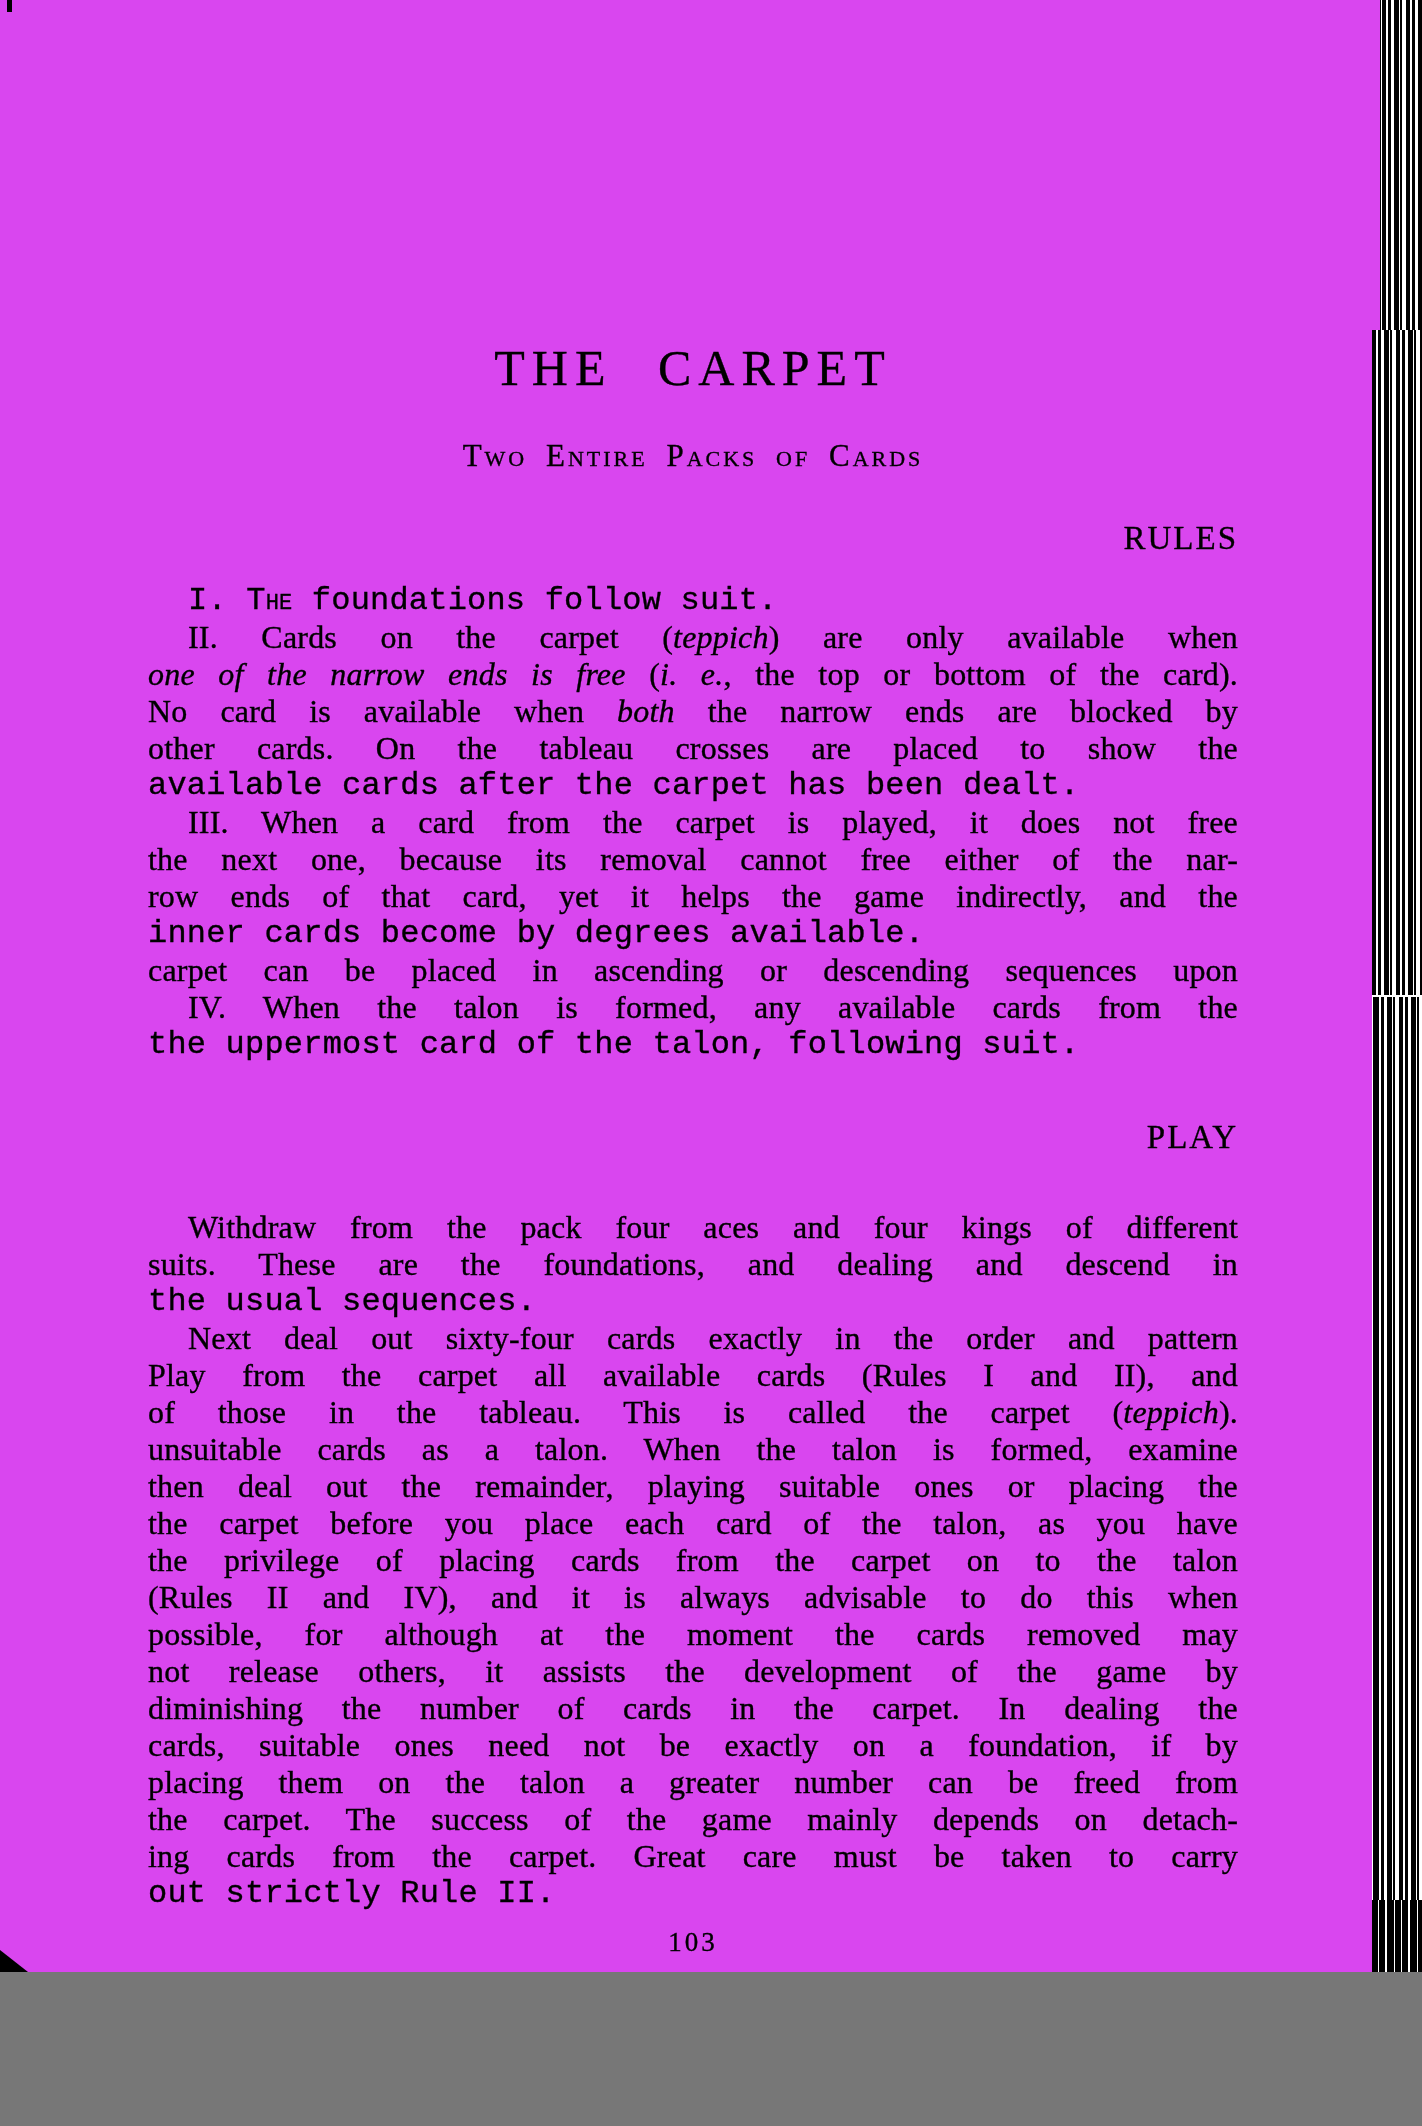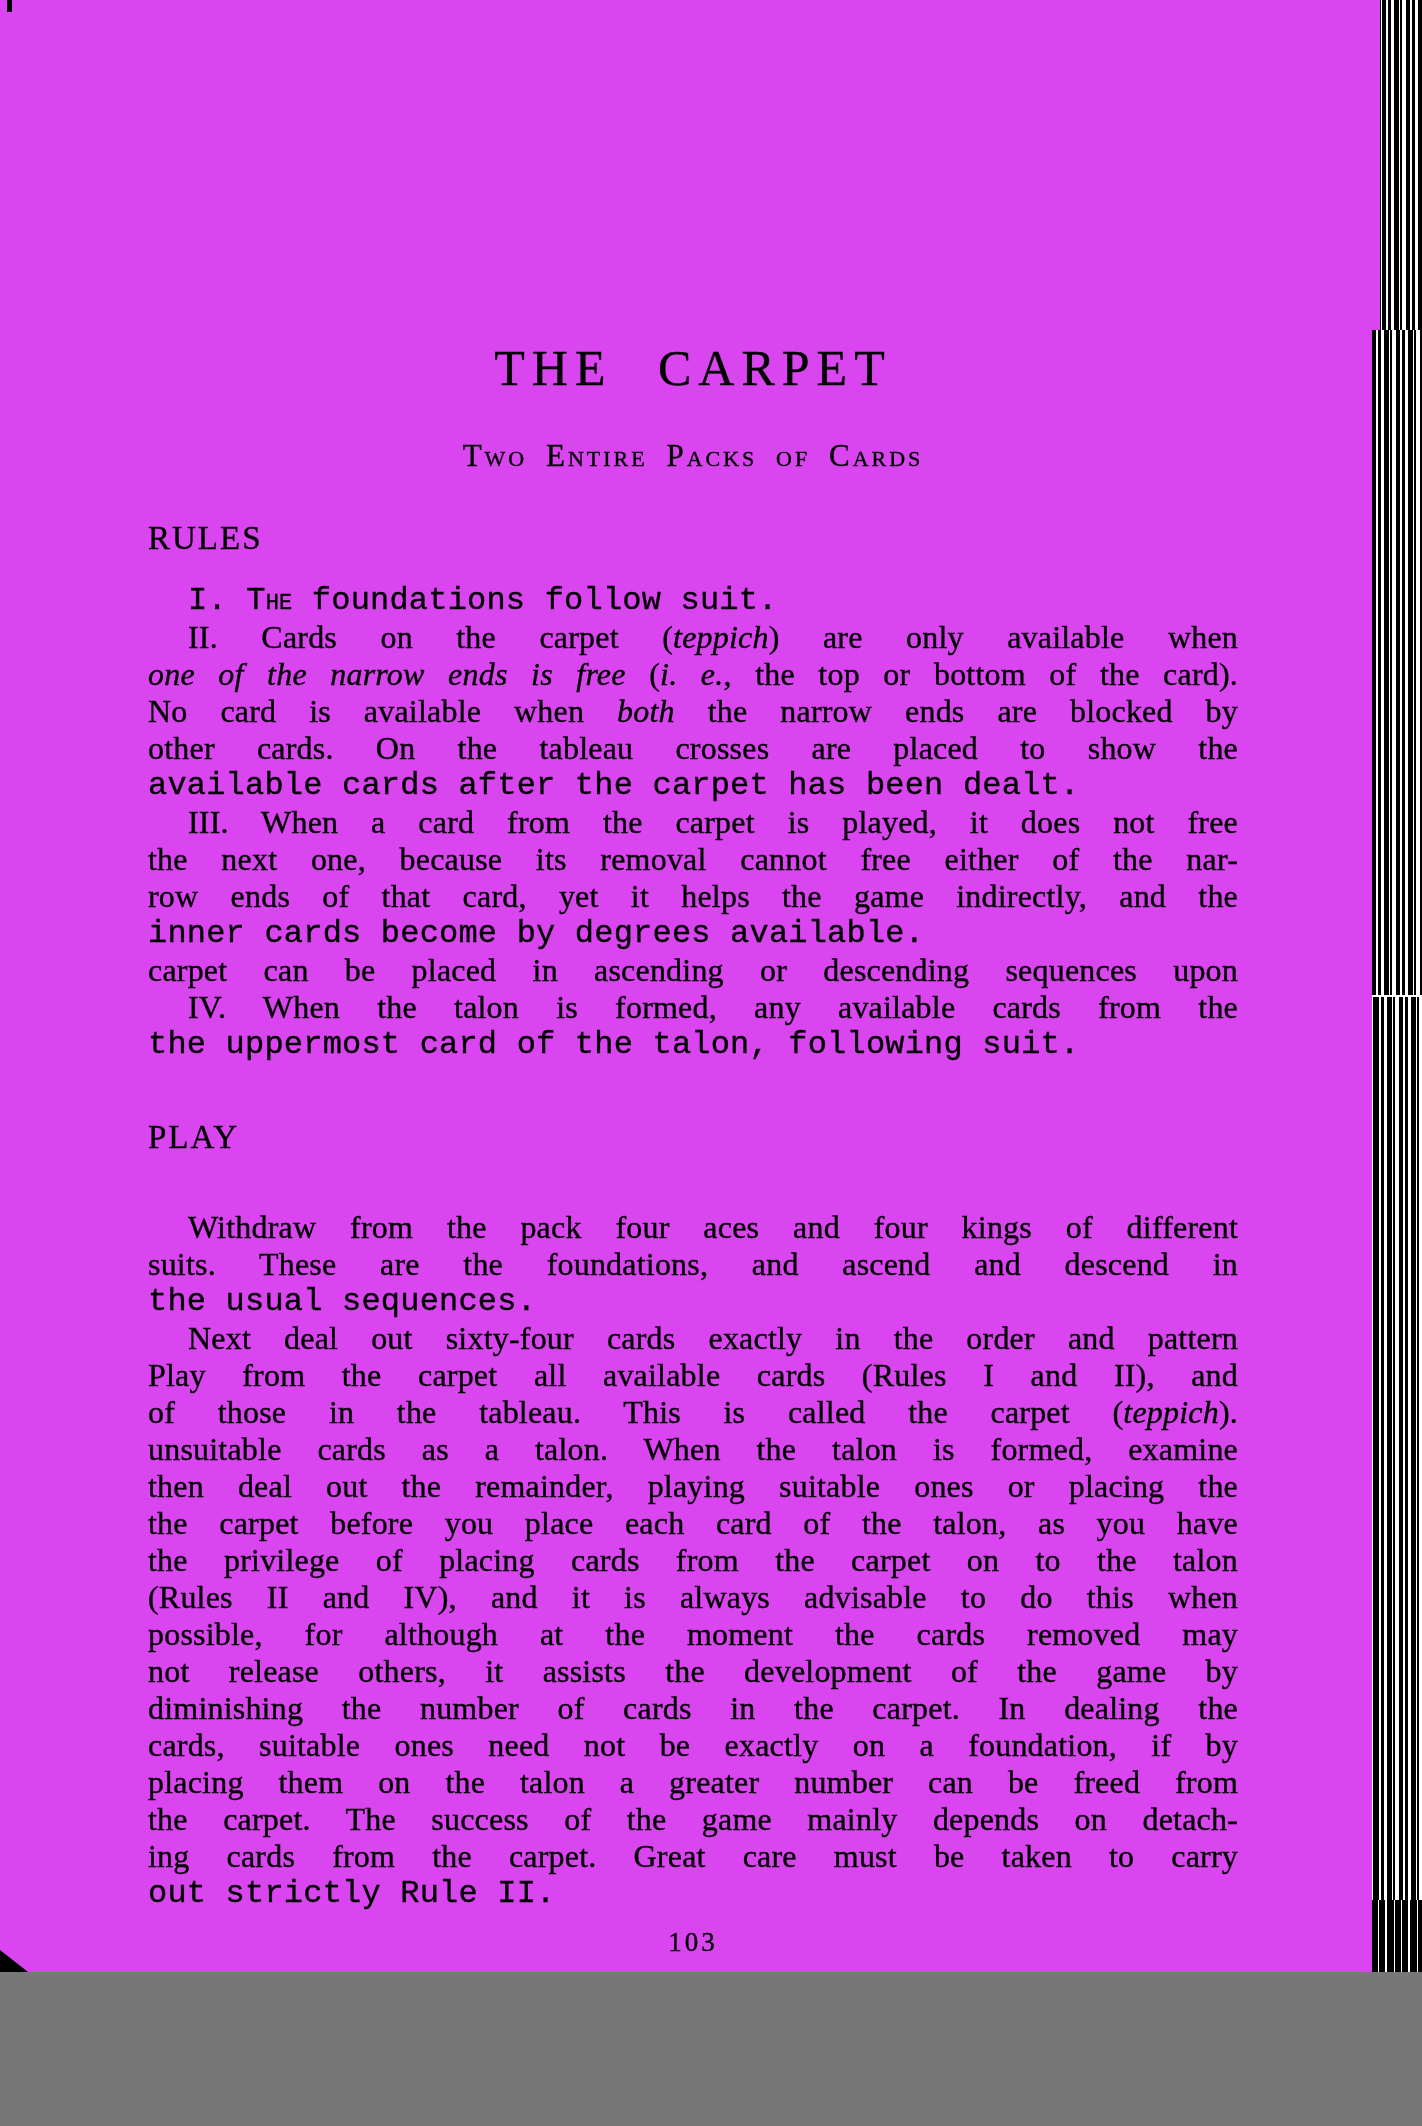--- a/index.html
+++ b/index.html
@@ -24,21 +24,21 @@
   .subtitle {
     margin-top:40px;
     font-size:31px; line-height:36px;
     text-align:center;
     font-variant:small-caps;
     letter-spacing:3px; word-spacing:8px;
   }
   .section-heading {
     margin:44px 0 24px 0;
     font-size:33px; line-height:40px; font-weight:normal;
-    text-align:left; letter-spacing:2px;
+    text-align:right; letter-spacing:2px;
   }
   .section + .section .section-heading { margin-top:54px; margin-bottom:52px; }
   .para { margin:0; }
   .line {
     font-size:32px; line-height:37px;
     text-align:justify; text-align-last:justify;
     white-space:normal;
     letter-spacing:0.2px;
   }
   .line.first { padding-left:40px; }
@@ -111,21 +111,21 @@
           <div class="para">
             <div class="line"><span>carpet can be placed in ascending or descending sequences upon</span></div>
             <div class="line first"><span>IV. When the talon is formed, any available cards from the</span></div>
             <div class="line last"><span>the uppermost card of the talon, following suit.</span></div>
           </div>
         </section>
         <section class="section">
           <h2 class="section-heading">PLAY</h2>
           <div class="para">
             <div class="line first"><span>Withdraw from the pack four aces and four kings of different</span></div>
-            <div class="line"><span>suits. These are the foundations, and ascend and descend in</span></div>
+            <div class="line"><span>suits. These are the foundations, and dealing and descend in</span></div>
             <div class="line last"><span>the usual sequences.</span></div>
           </div>
           <div class="para">
             <div class="line first"><span>Next deal out sixty-four cards exactly in the order and pattern</span></div>
             <div class="line"><span>Play from the carpet all available cards (Rules I and II), and</span></div>
             <div class="line"><span>of those in the tableau. This is called the carpet (</span><span class="it">teppich</span><span>).</span></div>
             <div class="line"><span>unsuitable cards as a talon. When the talon is formed, examine</span></div>
             <div class="line"><span>then deal out the remainder, playing suitable ones or placing the</span></div>
             <div class="line"><span>the carpet before you place each card of the talon, as you have</span></div>
             <div class="line"><span>the privilege of placing cards from the carpet on to the talon</span></div>

